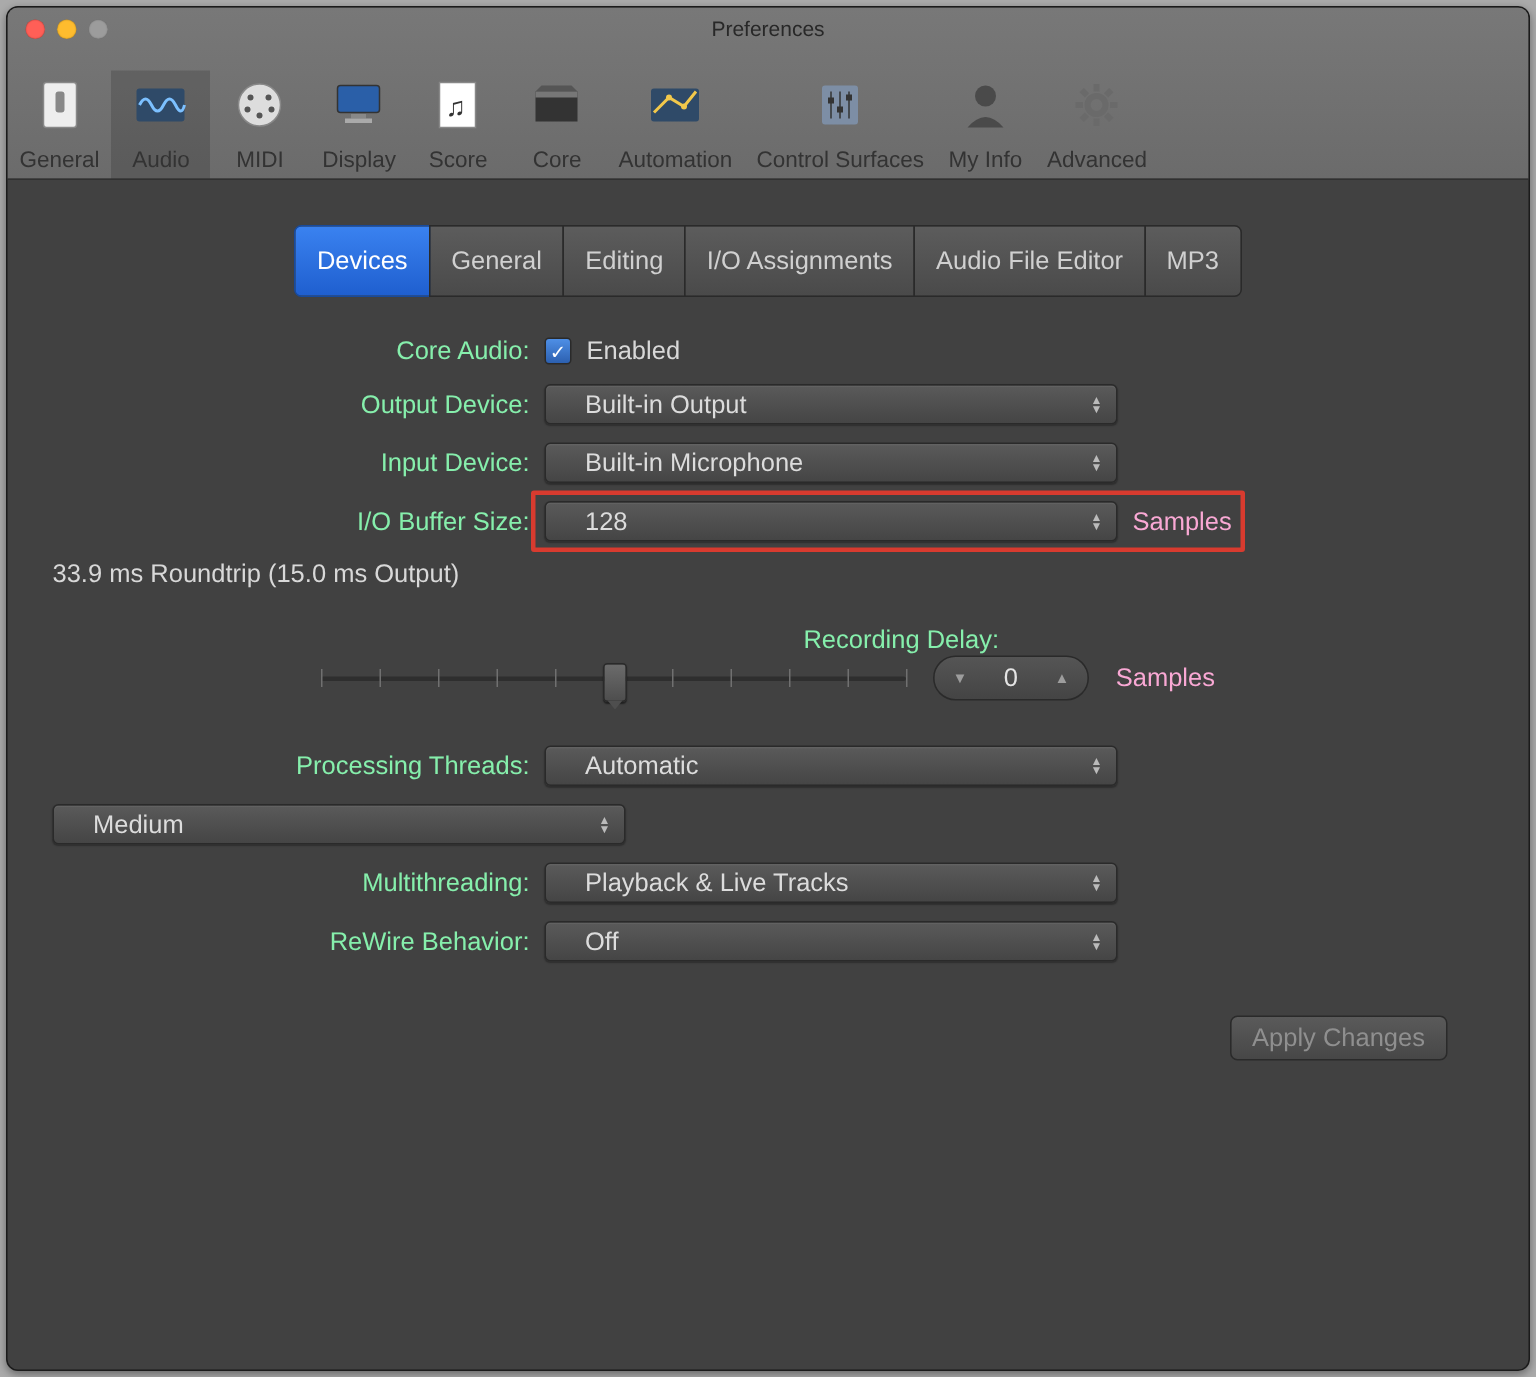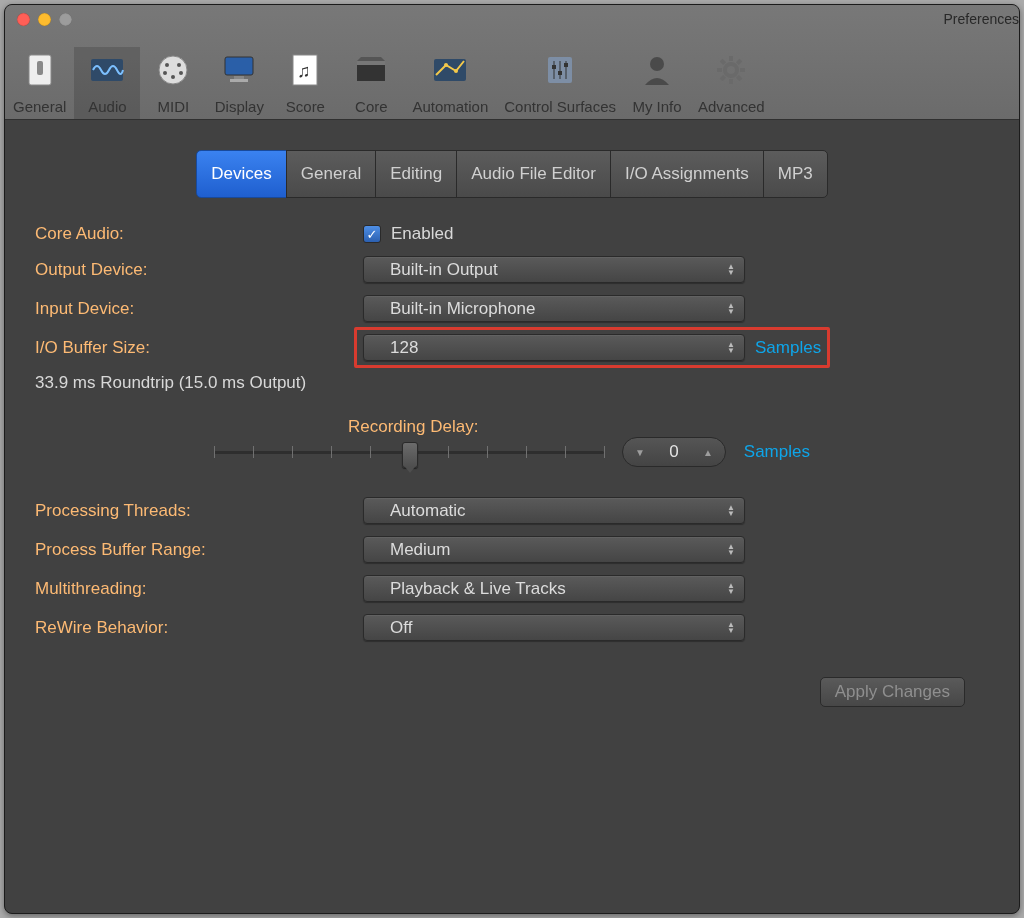--- a/index.html
+++ b/index.html
@@ -38,21 +38,21 @@
     left: 12px; top: 8px;
     display: flex; gap: 8px;
   }
   .tl {
     width: 13px; height: 13px; border-radius: 50%;
     box-shadow: inset 0 0 1px rgba(0,0,0,.5);
   }
   .tl.close   { background:#ff5f57; }
   .tl.min     { background:#febc2e; }
   .tl.zoom    { background:#9c9c9c; }
-  .title { text-align:right; font-size:14px; color:#282828; padding-top:6px; }
+  .title { text-align:center; font-size:14px; color:#282828; padding-top:6px; }
   .toolbar {
     display:flex;
     position:absolute;
     bottom:0; left:0; right:0;
     height:82px;
     align-items:flex-end;
   }
   .tbitem {
     text-align:center;
     color:#333;
@@ -91,21 +91,21 @@
     color:#fff;
     border-color:#184a9c;
   }
 
   .form { width: 100%; }
   .row {
     display:flex; align-items:center;
     margin-bottom:12px;
   }
   .label {
-    width: 318px; padding-right:10px; color:#fdba74;
+    width: 318px; text-align:right; padding-right:10px; color:#86efac;
   }
   .ctrl { flex:1; display:flex; align-items:center; gap:10px; }
   .dropdown {
     position:relative;
     background: linear-gradient(#5a5a5a,#454545);
     border:1px solid #2a2a2a;
     border-radius:4px;
     color:#dcdcdc;
     height:27px;
     display:flex; align-items:center;
@@ -118,21 +118,21 @@
     position:absolute; right:4px; top:0; bottom:0; width:18px;
     display:flex; flex-direction:column; justify-content:center; align-items:center;
     color:#bbb; line-height:6px; font-size:8px;
   }
   .checkbox {
     width:16px; height:16px; border:1px solid #2a2a2a; border-radius:3px;
     background:linear-gradient(#4e8fe6,#2c60b0);
     display:flex; align-items:center; justify-content:center;
     color:#fff; font-size:13px;
   }
-  .suffix { color:#0ea5e9; }
+  .suffix { color:#f9a8d4; }
   .hl { border:3px solid #d83b2f; padding:4px 6px 4px 6px; margin:-7px -9px; border-radius:2px; }
   .text-value { color:#d8d8d8; }
 
   .slider-wrap { display:flex; align-items:center; gap:18px; }
   .slider {
     position:relative; width:390px; height:24px;
   }
   .slider .track { position:absolute; left:0; right:0; top:11px; height:3px; background:#2e2e2e; border-radius:2px; }
   .slider .tick { position:absolute; top:6px; width:1px; height:12px; background:#707070; }
   .slider .thumb {
@@ -295,22 +295,22 @@
         </div>
       </div>
   </div>
 
   <div class="body">
 
     <div class="tabbar" id="tabbar">
         <div class="tab active">Devices</div>
         <div class="tab">General</div>
         <div class="tab">Editing</div>
+        <div class="tab">I/O Assignments</div>
         <div class="tab">Audio File Editor</div>
-        <div class="tab">I/O Assignments</div>
         <div class="tab">MP3</div>
       </div>
 
     <div class="form">
 
       <div class="row">
         <div class="label">Core Audio:</div>
         <div class="ctrl">
           <div class="checkbox">✓</div>
           <span class="text-value">Enabled</span>
@@ -387,21 +387,20 @@
         <div class="label">Processing Threads:</div>
         <div class="ctrl">
           <div class="dropdown">
             <span>Automatic</span>
             <span class="arrows">▲<br>▼</span>
           </div>
         </div>
       </div>
 
       <div class="row">
-        <div class="label">Process Buffer Range:</div>
         <div class="ctrl">
           <div class="dropdown">
             <span>Medium</span>
             <span class="arrows">▲<br>▼</span>
           </div>
         </div>
       </div>
 
       <div class="row">
         <div class="label">Multithreading:</div>

